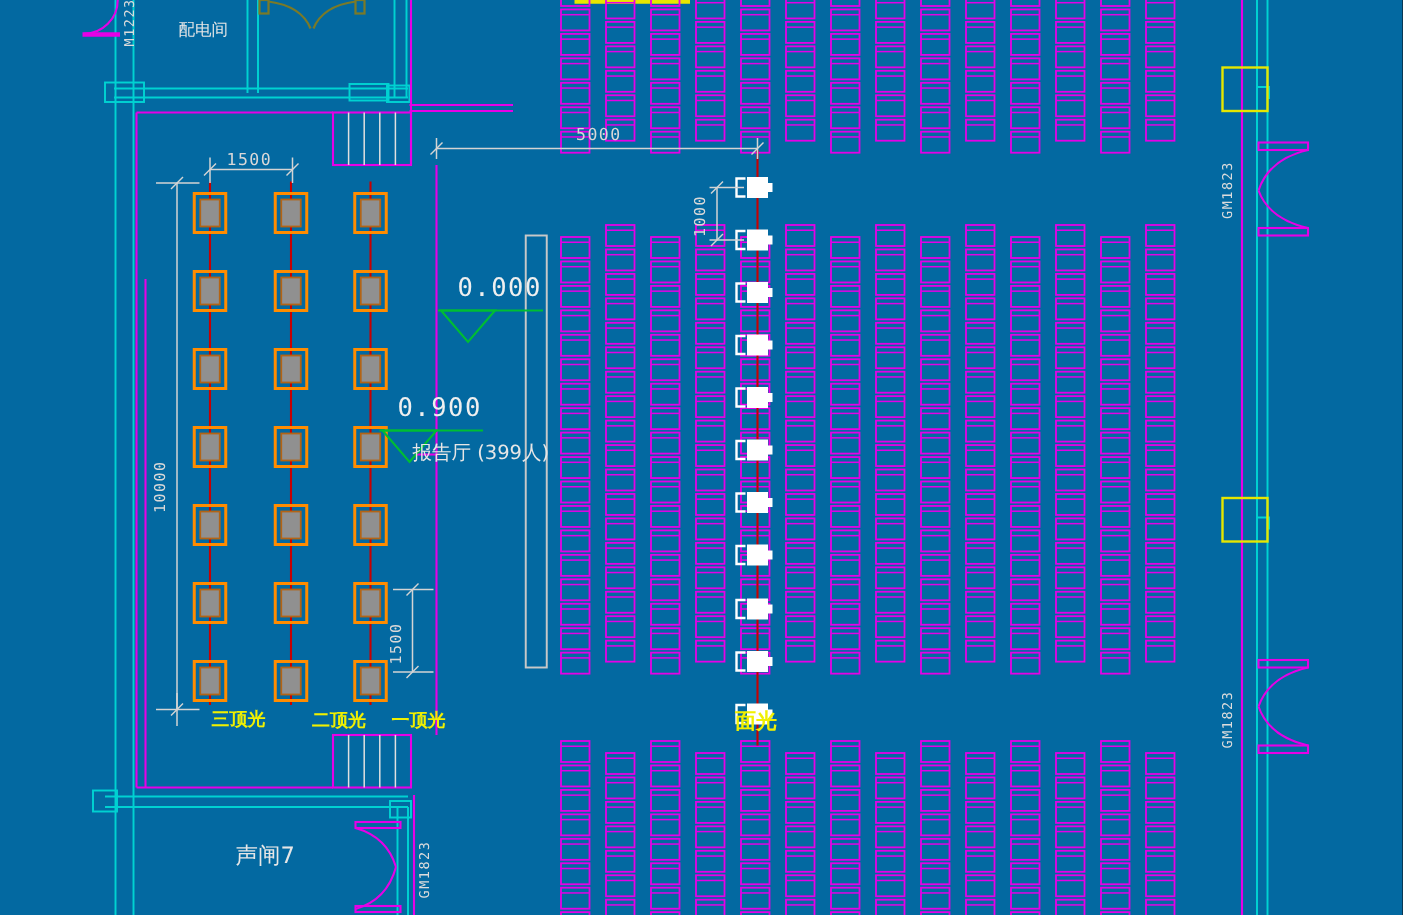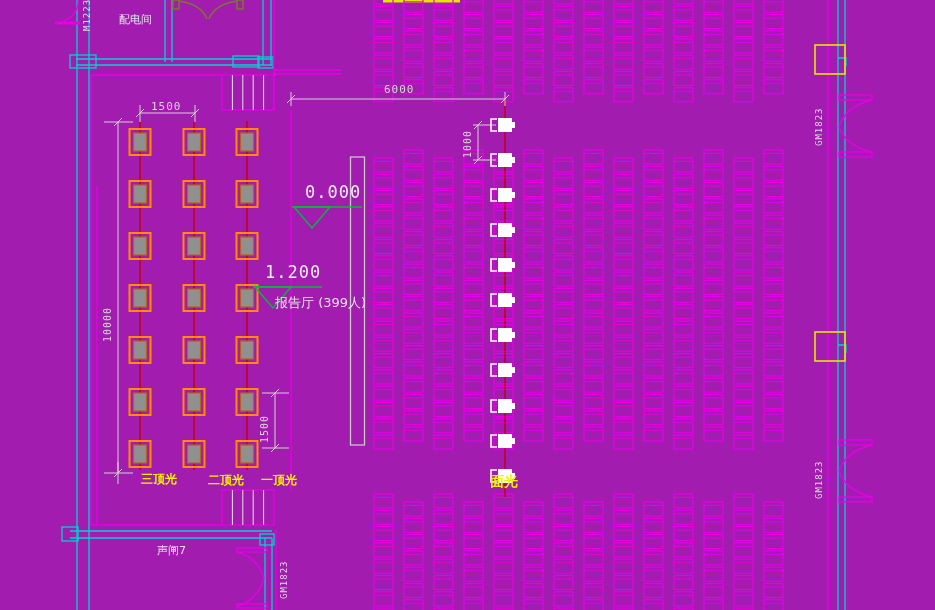--- a/index.html
+++ b/index.html
@@ -1,18 +1,18 @@
 <!DOCTYPE html>
 <html><head>
 <meta charset="utf-8">
 <style>
   html,body{margin:0;padding:0;background:#11141a;}
   #canvas{
     position:relative;width:935px;height:610px;overflow:hidden;
-    background:#a21caf;
+    background:#0369a1;
     font-family:"DejaVu Sans","Liberation Sans",sans-serif;
   }
   #plan-svg{position:absolute;left:0;top:0;}
   .lbl{
     position:absolute;color:#e6e6e6;white-space:nowrap;line-height:1;
     font-family:"DejaVu Sans Mono","Liberation Mono",monospace;
   }
   .cjk{font-family:"DejaVu Sans","Liberation Sans",sans-serif;}
   .dim{font-size:11px;color:#d8d8d8;letter-spacing:1px;}
   .dimv{transform:rotate(-90deg);transform-origin:left top;font-size:10px;color:#d8d8d8;letter-spacing:1px;}
@@ -1180,35 +1180,35 @@
       <path d="M255,287 L291,287 L273,308 Z"></path>
     </g>
   </svg>
 
   <div class="lbl cjk" style="left:119px;top:14px;font-size:11px;">配电间</div>
 
   <div class="lbl tag" style="left:83px;top:31px;">M1223</div>
 
   <div class="lbl dim" style="left:151px;top:101px;">1500</div>
 
-  <div class="lbl dim" style="left:384px;top:84px;">6000</div>
+  <div class="lbl dim" style="left:384px;top:84px;">5000</div>
 
   <div class="lbl dimv" style="left:463px;top:158px;">1000</div>
 
   <div class="lbl dimv" style="left:103px;top:342px;">10000</div>
 
   <div class="lbl dimv" style="left:260px;top:443px;">1500</div>
 
   <div class="lbl elev" style="left:305px;top:184px;">0.000</div>
 
-  <div class="lbl elev" style="left:265px;top:264px;">1.200</div>
+  <div class="lbl elev" style="left:265px;top:264px;">0.900</div>
 
   <div class="lbl cjk" style="left:275px;top:296px;font-size:13px;">报告厅 (399人)</div>
 
-  <div class="lbl cjk" style="left:157px;top:545px;font-size:11px;">声闸7</div>
+  <div class="lbl cjk" style="left:157px;top:563px;font-size:15px;">声闸7</div>
 
   <div class="lbl cjk yellow" style="left:141px;top:474px;font-family:Liberation Mono, monospace;">三顶光</div>
   <div class="lbl cjk yellow" style="left:208px;top:474px;">二顶光</div>
   <div class="lbl cjk yellow" style="left:261px;top:474px;">一顶光</div>
 
   <div class="lbl cjk big-yellow" style="left:458px;top:474px;">面光</div>
 
   <div class="lbl tag" style="left:815px;top:146px;">GM1823</div>
   <div class="lbl tag" style="left:815px;top:499px;">GM1823</div>
   <div class="lbl tag" style="left:280px;top:599px;">GM1823</div>

